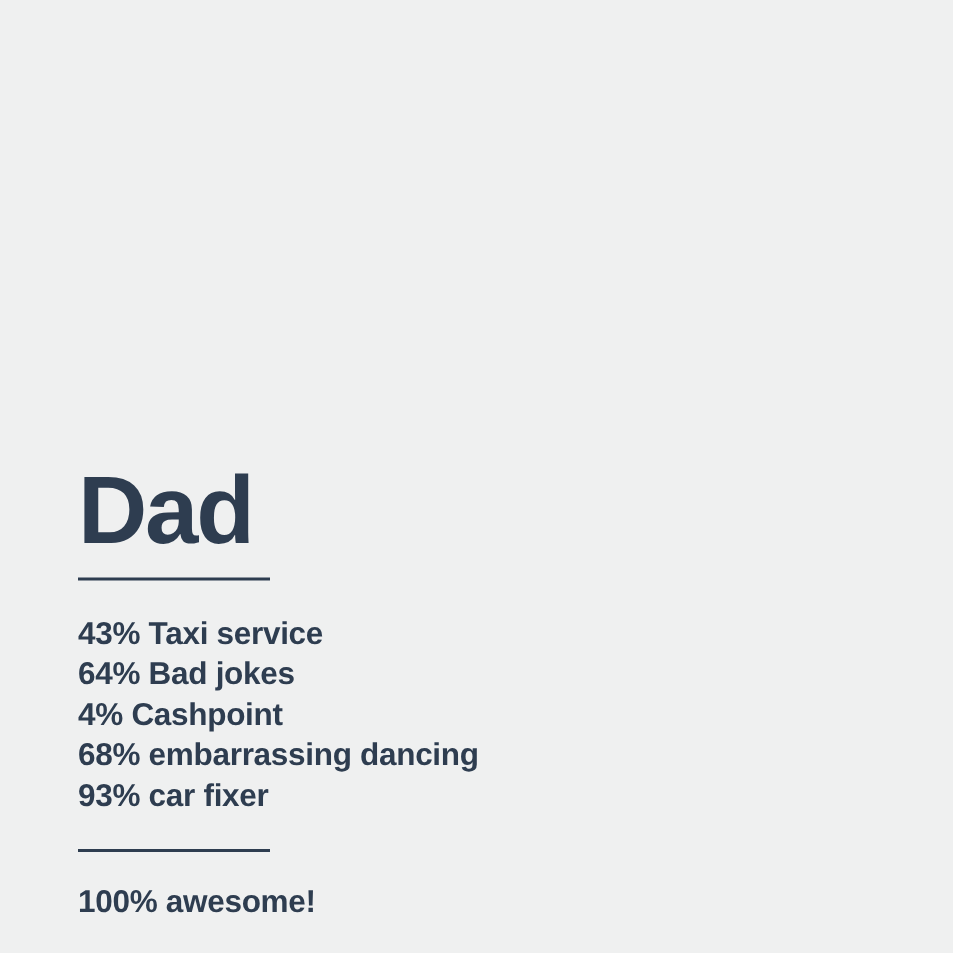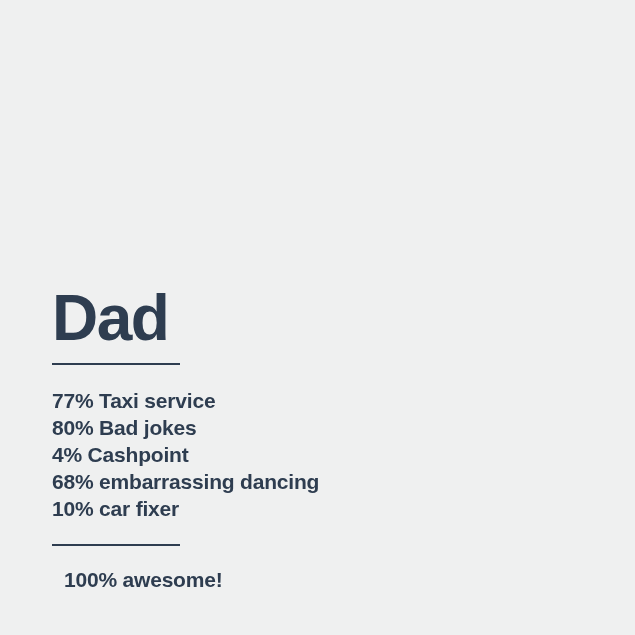--- a/index.html
+++ b/index.html
@@ -20,21 +20,21 @@
     width: 635px;
     height: 635px;
     background: #eff0f0;
     box-sizing: border-box;
   }
 
   
   .content {
     position: absolute;
     left: 52px;
-    top: 286px;
+    top: 308px;
     width: 540px;
   }
 
   .title {
     font-family: "Liberation Sans", sans-serif;
     font-weight: 700;
     font-size: 64px;
     line-height: 64px;
     letter-spacing: -1.5px;
     color: #2e3d50;
@@ -76,43 +76,43 @@
   .rule-bottom {
     margin-top: 22px;
   }
 
   .footer-line {
     font-family: "Liberation Sans", sans-serif;
     font-weight: 700;
     font-size: 21px;
     line-height: 27px;
     color: #2e3d50;
-    margin: 12px;
+    margin: 0;
     margin-top: 20px;
     white-space: nowrap;
     letter-spacing: -0.2px;
   }
 </style>
 </head>
 <body>
 
 <div class="poster">
 
   <div class="content">
 
     <h1 class="title">Dad</h1>
 
     <hr class="rule rule-top">
 
     <ul class="stats">
-      <li class="stat-line">77% Taxi service</li>
-      <li class="stat-line">80% Bad jokes</li>
+      <li class="stat-line">43% Taxi service</li>
+      <li class="stat-line">64% Bad jokes</li>
       <li class="stat-line">4% Cashpoint</li>
       <li class="stat-line">68% embarrassing dancing</li>
-      <li class="stat-line">10% car fixer</li>
+      <li class="stat-line">93% car fixer</li>
     </ul>
 
     <hr class="rule rule-bottom">
 
     <p class="footer-line">100% awesome!</p>
 
   </div>
 
 </div>
 

